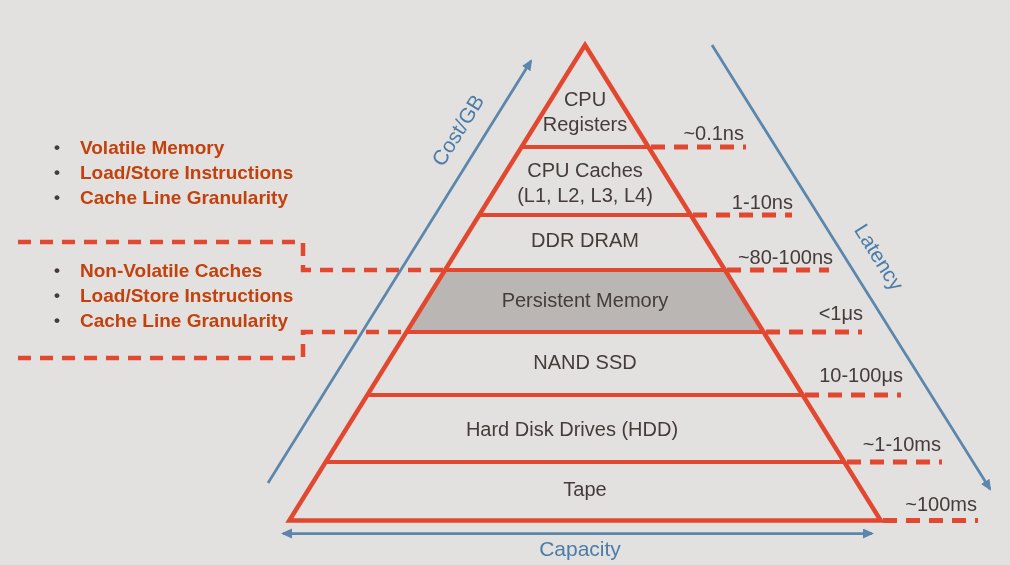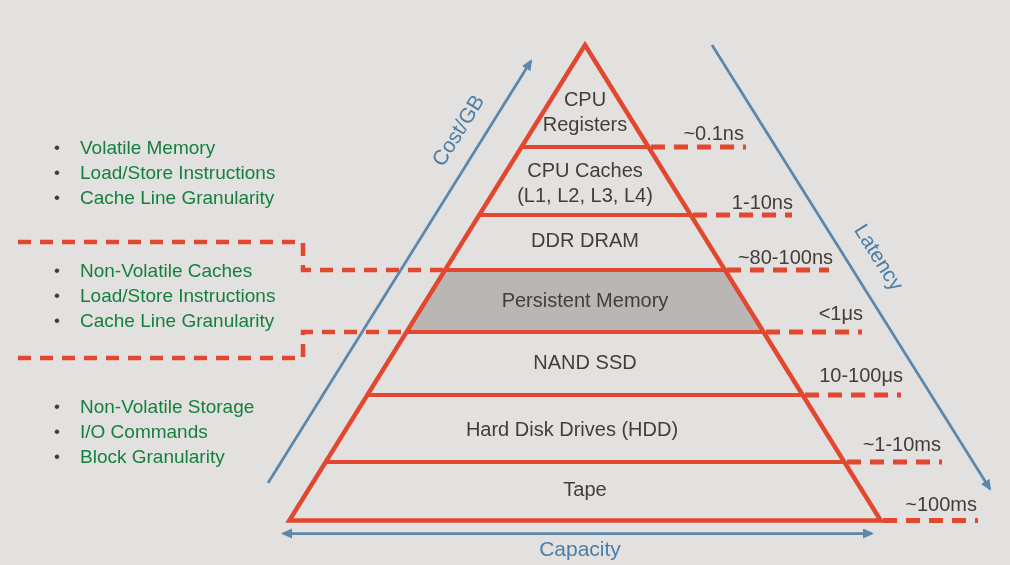--- a/index.html
+++ b/index.html
@@ -21,23 +21,24 @@
     font-size:20px;
   }
   svg text.axis{
     fill:#4b7da8;
     font-size:21px;
   }
   .notes{
     position:absolute;
     left:40px;
     width:300px;
-    color:#15803d;
+    color:#c2410c;
     font-size:19px;
     line-height:25px;
+    font-weight:bold;
   }
   .notes ul{margin:0;padding:0;list-style:none;}
   .notes li{position:relative;padding-left:40px;white-space:nowrap;}
   .notes li::before{
     content:"\2022";
     position:absolute;
     left:14px;
     top:0;
     font-size:17px;
     color:#453c3a;
@@ -128,21 +129,14 @@
   </div>
 
   <div class="notes ng2">
     <ul>
       <li>Non-Volatile Caches</li>
       <li>Load/Store Instructions</li>
       <li>Cache Line Granularity</li>
     </ul>
   </div>
 
-  <div class="notes ng3">
-    <ul>
-      <li>Non-Volatile Storage</li>
-      <li>I/O Commands</li>
-      <li>Block Granularity</li>
-    </ul>
-  </div>
 
 </div>
 
 </body></html>

